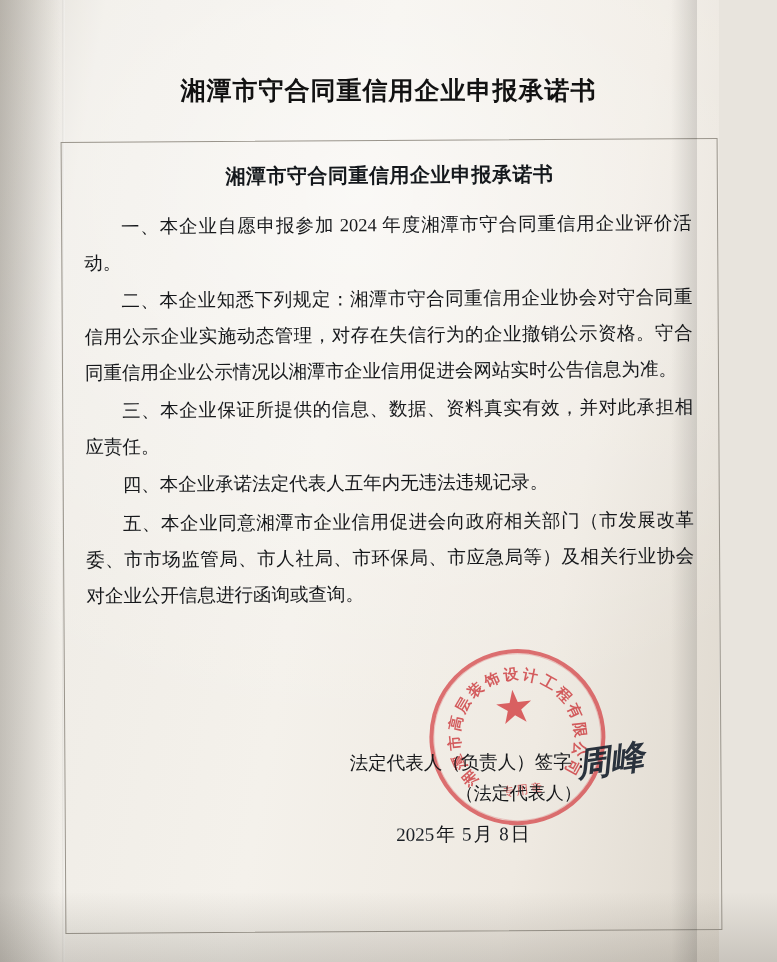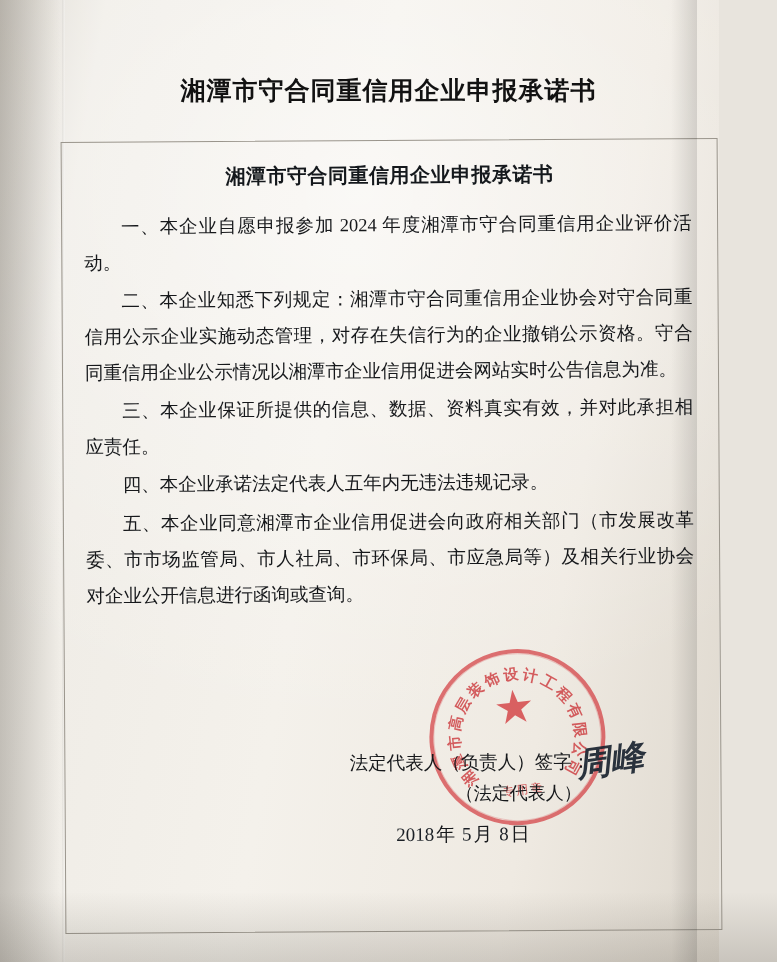--- a/index.html
+++ b/index.html
@@ -153,21 +153,21 @@
         <div class="seal-bottom">专用章</div>
       </div>
 
       <div class="sign-line">法定代表人（负责人）签字：</div>
 
       <div class="signature">周峰</div>
 
       <div class="seal-label">（法定代表人）</div>
 
       <div class="date-line">
-        <span class="hand">2018</span><span>年</span>
+        <span class="hand">2025</span><span>年</span>
         <span class="hand">5</span><span>月</span>
         <span class="hand">8</span><span>日</span>
       </div>
 
     </div>
   </div>
 
   <div class="shadow-bottom"></div>
 </div>
 

